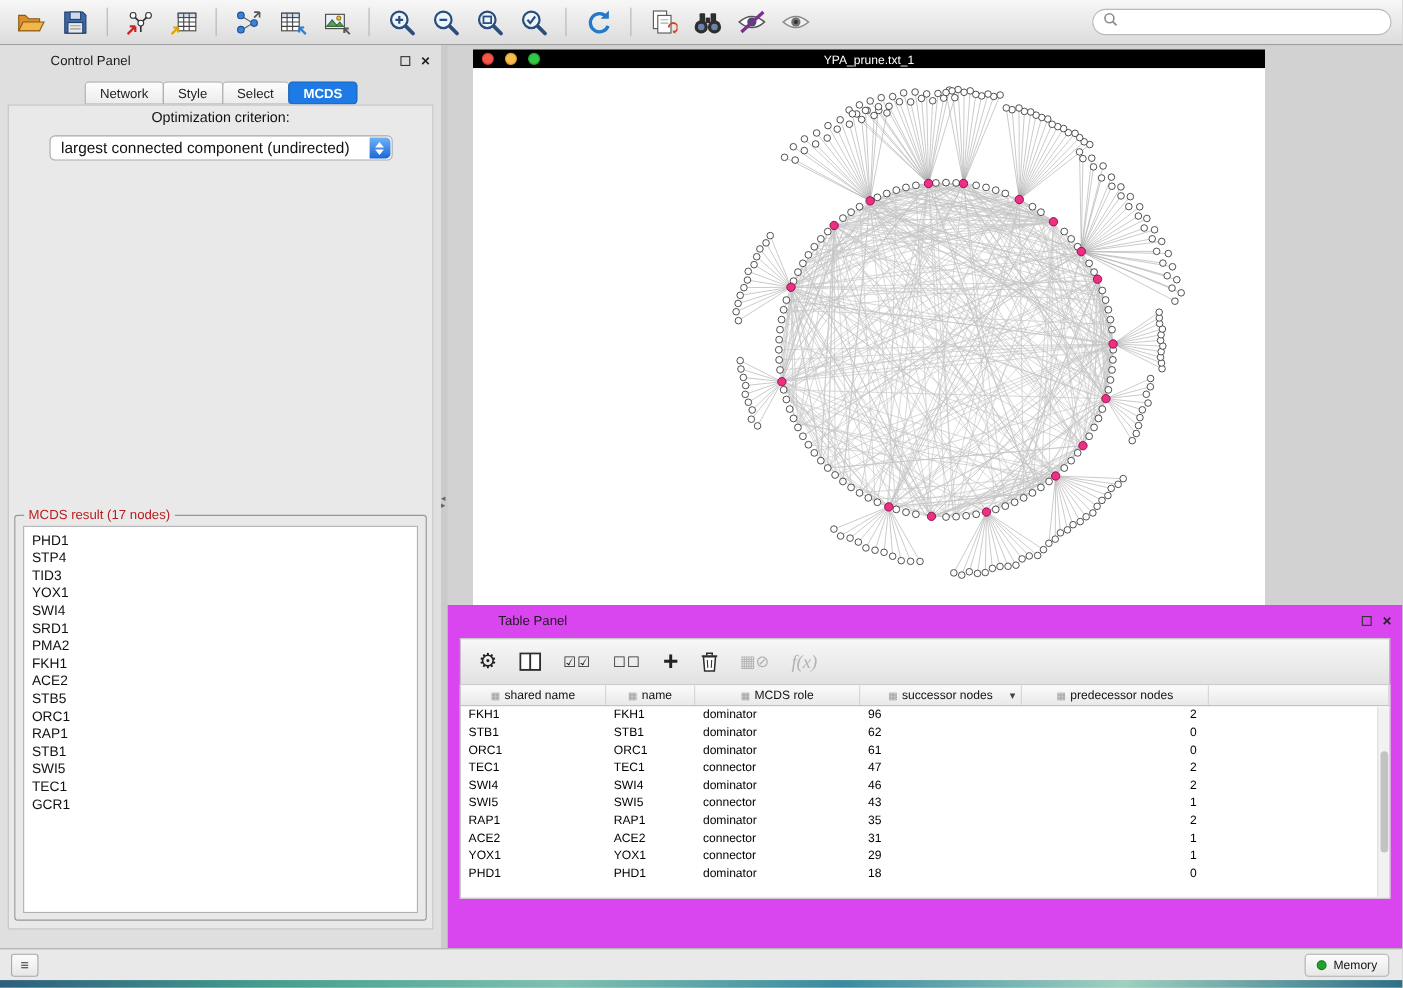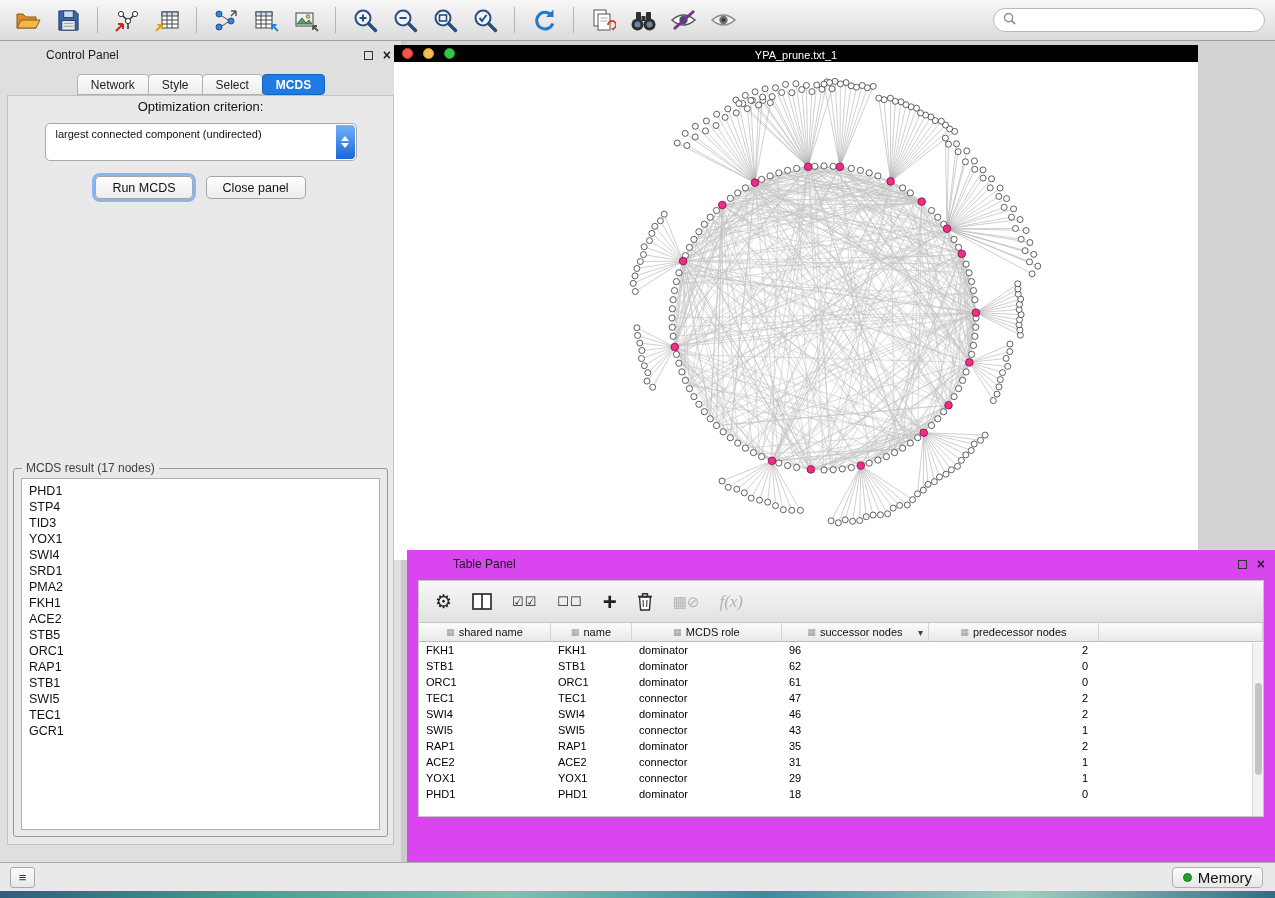--- a/index.html
+++ b/index.html
@@ -23,43 +23,43 @@
   .ph-icons { margin-left:auto; display:flex; align-items:center; gap:10px; }
   .float-ic { width:9px; height:9px; border:1.5px solid #333; display:inline-block; }
   .close-ic { font-size:14px; font-weight:bold; color:#222; line-height:10px; cursor:default; }
   .cp-tabs { position:absolute; top:33px; left:0; right:0; height:21px; display:flex; justify-content:center; }
   .cp-tab { height:21px; line-height:20px; padding:0 13px; font-size:12px; color:#222;
     background:linear-gradient(#fdfdfd,#ececec); border:1px solid #b2b2b2; border-radius:4px 4px 0 0; margin-right:-1px; }
   .cp-tab.active { background:#1e7ae4; color:#fff; border-color:#1563bd; border-radius:4px; font-weight:bold; }
   .cp-content { position:absolute; top:54px; left:7px; right:7px; bottom:17px;
     background:#e9e9e9; border:1px solid #c2c2c2; }
   .opt-label { margin-top:3px; text-align:center; font-size:13px; color:#111; }
-  .dropdown { margin:9px auto 15px; width:312px; height:38px; background:#fff; border:1px solid #a9a9a9;
-    border-radius:5px; position:relative; font-size:11px; line-height:21px; padding-left:10px; color:#111; }
+  .dropdown { margin:9px auto 15px; width:312px; height:23px; background:#fff; border:1px solid #a9a9a9;
+    border-radius:5px; position:relative; font-size:14px; line-height:21px; padding-left:10px; color:#111; }
   .dd-stepper { position:absolute; right:1px; top:1px; bottom:1px; width:19px; border-radius:0 4px 4px 0;
     background:linear-gradient(#70b2f8,#1a66d6); display:flex; flex-direction:column; align-items:center; justify-content:center; gap:2px; }
   .dd-stepper i { width:0; height:0; border-left:4px solid transparent; border-right:4px solid transparent; display:block; }
   .dd-stepper .up { border-bottom:5px solid #fff; }
   .dd-stepper .dn { border-top:5px solid #fff; }
   .btn-row { margin-top:12px; display:flex; justify-content:center; gap:13px; }
   .btn { height:23px; padding:0 16px; font-size:12.5px; font-family:"Liberation Sans",sans-serif; color:#111;
     background:linear-gradient(#ffffff,#ececec); border:1px solid #a5a5a5; border-radius:5px; }
   .btn.focus { box-shadow:0 0 0 3px rgba(94,158,250,0.7); }
   .fieldset { position:absolute; left:5px; right:5px; top:372px; bottom:7px;
     border:1px solid #979797; border-radius:3px; background:#e9e9e9; }
-  .legend { position:absolute; top:-8px; left:8px; background:#e9e9e9; padding:0 4px; font-size:12px; color:#404040; }
+  .legend { position:absolute; top:-8px; left:8px; background:#e9e9e9; padding:0 4px; font-size:12px; color:#b91c1c; }
   .result-list { position:absolute; inset:9px 7px 6px 7px; background:#fff; border:1px solid #b0b0b0;
     overflow:hidden; padding:4px 7px; font-size:12.5px; line-height:16px; color:#111; }
 
   
   #v-split { position:absolute; left:401px; top:41px; bottom:36px; width:6px; background:#cbcbcb; }
   #v-split .grip { position:absolute; top:408px; left:0; font-size:8px; color:#666; line-height:7px; }
 
   
-  #net-window { position:absolute; left:394px; top:45px; width:804px; height:515px; }
+  #net-window { position:absolute; left:430px; top:45px; width:720px; height:515px; }
   .net-titlebar { height:17px; background:#000; position:relative; text-align:center; }
   .net-title { color:#fff; font-size:11px; line-height:17px; }
   .tl { position:absolute; top:3px; width:11px; height:11px; border-radius:50%; }
   .tl.red { left:8px; background:#f5564c; border:0.5px solid #d0382e; }
   .tl.yellow { left:29px; background:#f5bd4f; border:0.5px solid #d89c2b; }
   .tl.green { left:50px; background:#33c748; border:0.5px solid #1f9e31; }
   .net-canvas { position:absolute; top:17px; left:0; right:0; bottom:0; background:#fff; }
   #network-svg { display:block; }
 
   
@@ -89,21 +89,21 @@
   .tp-tabs { position:absolute; bottom:8px; left:0; right:0; display:flex; justify-content:center; gap:2px; }
   .tp-tab { height:20px; line-height:19px; padding:0 12px; font-size:12px; color:#222;
     background:linear-gradient(#ffffff,#ededed); border:1px solid #b7b7b7; border-radius:3px; }
   .tp-tab.active { background:#1e7ae4; color:#fff; border-color:#145fc0; }
 
   
   #statusbar { position:absolute; left:0; right:0; bottom:7px; height:29px; background:#e9e9e9; border-top:1px solid #ababab; }
   #list-btn { position:absolute; left:10px; top:4px; width:25px; height:21px; border:1px solid #a8a8a8; border-radius:3px;
     background:linear-gradient(#fcfcfc,#e7e7e7); display:flex; align-items:center; justify-content:center; font-size:13px; color:#333; }
   #memory-btn { position:absolute; right:12px; top:4px; height:21px; border:1px solid #b0b0b0; border-radius:4px;
-    background:linear-gradient(#fcfcfc,#e7e7e7); display:flex; align-items:center; gap:6px; padding:0 10px; font-size:15px; color:#111; }
+    background:linear-gradient(#fcfcfc,#e7e7e7); display:flex; align-items:center; gap:6px; padding:0 10px; font-size:11px; color:#111; }
   .green-dot { width:9px; height:9px; border-radius:50%; background:#1fa32b; border:1px solid #157a1e; }
   #wallpaper { position:absolute; left:0; right:0; bottom:0; height:7px;
     background:linear-gradient(90deg,#2d5f7d,#47a08f,#7fc0b0,#3c8aa0,#9fd0c0,#2f6f86); }
 </style>
 </head>
 <body>
 
 <div id="app">
 
   <div id="toolbar">
@@ -274,24 +274,20 @@
         <div class="cp-tab active">MCDS</div>
       </div>
     <div class="cp-content">
       <div class="opt-label">Optimization criterion:</div>
       <div class="dropdown">
         <span>largest connected component (undirected)</span>
         <span class="dd-stepper">
             <i class="up"></i>
             <i class="dn"></i>
           </span>
-      </div>
-      <div class="btn-row">
-        <button class="btn focus">Run MCDS</button>
-        <button class="btn">Close panel</button>
       </div>
       <div class="fieldset">
         <span class="legend">MCDS result (17 nodes)</span>
         <div class="result-list">
             <div>PHD1</div>
             <div>STP4</div>
             <div>TID3</div>
             <div>YOX1</div>
             <div>SWI4</div>
             <div>SRD1</div>

